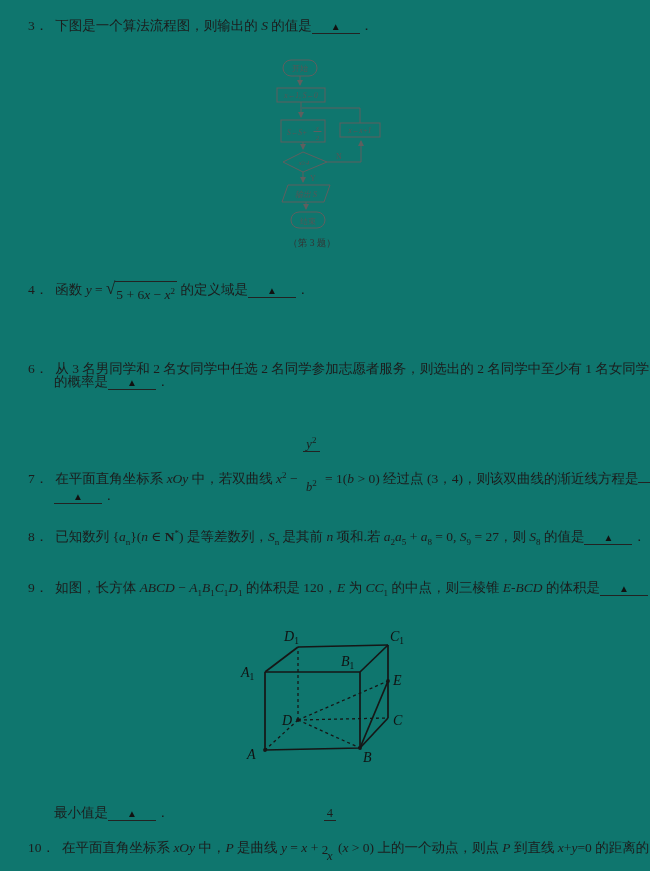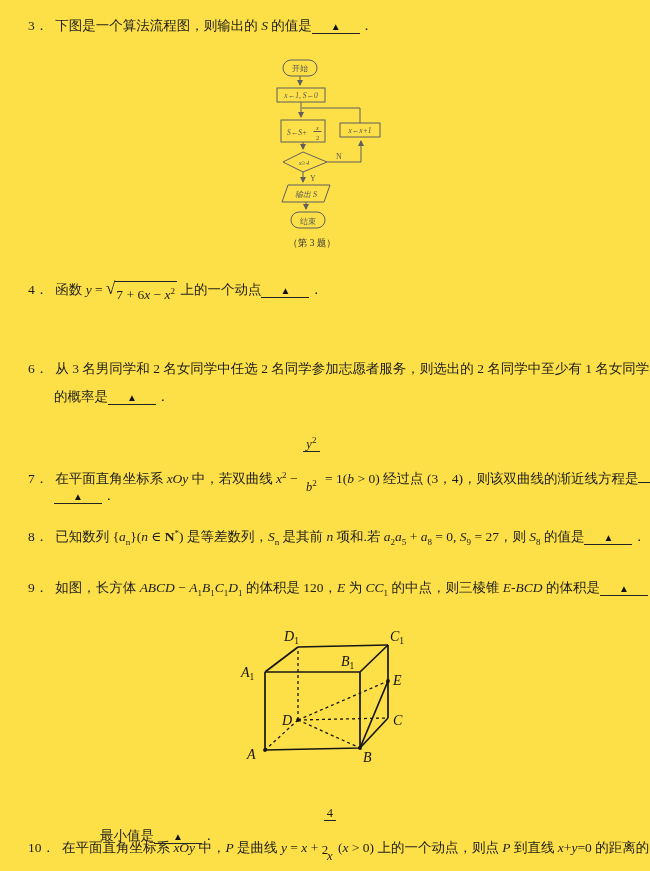--- a/index.html
+++ b/index.html
@@ -1,17 +1,17 @@
 <!DOCTYPE html>
 <html><head>
 <meta charset="utf-8">
 <style>
   html,body{margin:0;padding:0;background:#e8e8e8;}
   .page{
-    position:relative;width:650px;height:871px;background:#fde047;overflow:hidden;
+    position:relative;width:650px;height:871px;background:#0f766e;overflow:hidden;
     font-family:"Liberation Serif","DejaVu Serif",serif;color:#1c1c1c;
   }
   .prob{position:absolute;font-size:13.5px;line-height:20px;white-space:nowrap;}
   .prob .num{display:inline-block;margin-right:7px;}
   .cont{position:absolute;font-size:13.5px;line-height:20px;white-space:nowrap;}
   .tall{line-height:34px;}
   .t{font-style:normal;}
   .m{font-style:italic;font-family:"Liberation Serif","DejaVu Serif",serif;}
   .bm{font-weight:bold;}
   sup{font-size:9px;line-height:0;}
@@ -92,29 +92,29 @@
 
     <rect class="fc-shape" x="51" y="157" width="34" height="16" rx="8"></rect>
     <text class="fc-text" x="68" y="168.5" font-size="8" text-anchor="middle">结束</text>
 
     <text x="72" y="191" font-size="9.5" text-anchor="middle" fill="#333" font-family="'Liberation Serif','DejaVu Serif',serif">（第 3 题）</text>
   </svg>
 
   <div class="prob" style="left:28px;top:277px;line-height:26px;">
     <span class="num">4．</span><span><span class="t">函数 </span><span class="m">y</span><span class="t"> = </span><span class="sqrt">
           <span class="rad">√</span>
-          <span class="sqbody"><span class="t">7 + 6</span><span class="m">x</span><span class="t"> − </span><span class="m">x</span><sup>2</sup></span>
-        </span><span class="t"> 上的一个动点</span><span class="blank">▲</span><span class="t">．</span></span>
+          <span class="sqbody"><span class="t">5 + 6</span><span class="m">x</span><span class="t"> − </span><span class="m">x</span><sup>2</sup></span>
+        </span><span class="t"> 的定义域是</span><span class="blank">▲</span><span class="t">．</span></span>
   </div>
 
 
   <div class="prob" style="left:28px;top:359px;text-align:right;">
     <span class="num">6．</span><span><span class="t">从 3 名男同学和 2 名女同学中任选 2 名同学参加志愿者服务，则选出的 2 名同学中至少有 1 名女同学</span></span>
   </div>
-  <div class="cont" style="left:54px;top:387px;"><span class="t">的概率是</span><span class="blank">▲</span><span class="t">．</span></div>
+  <div class="cont" style="left:54px;top:372px;"><span class="t">的概率是</span><span class="blank">▲</span><span class="t">．</span></div>
 
   <div class="prob tall" style="left:28px;top:437px;">
     <span class="num">7．</span><span><span class="t">在平面直角坐标系 </span><span class="m">xOy</span><span class="t"> 中，若双曲线 </span><span class="m">x</span><sup>2</sup><span class="t"> − </span><span class="frac"><span class="ftop"><span class="m">y</span><sup>2</sup></span><span class="fbot"><span class="m">b</span><sup>2</sup></span></span><span class="t"> = 1(</span><span class="m">b</span><span class="t"> &gt; 0) 经过点 (3，4)，则该双曲线的渐近线方程是</span><span class="ulseg" style="width: 14px;"></span></span>
   </div>
   <div class="cont" style="left:54px;top:486px;"><span class="blank">▲</span><span class="t">．</span></div>
 
   <div class="prob" style="left:28px;top:527px;">
     <span class="num">8．</span><span><span class="t">已知数列 {</span><span class="m">a</span><sub>n</sub><span class="t">}(</span><span class="m">n</span><span class="t"> ∈ </span><span class="bm">N</span><sup>*</sup><span class="t">) 是等差数列，</span><span class="m">S</span><sub>n</sub><span class="t"> 是其前 </span><span class="m">n</span><span class="t"> 项和.若 </span><span class="m">a</span><sub>2</sub><span class="m">a</span><sub>5</sub><span class="t"> + </span><span class="m">a</span><sub>8</sub><span class="t"> = 0, </span><span class="m">S</span><sub>9</sub><span class="t"> = 27，则 </span><span class="m">S</span><sub>8</sub><span class="t"> 的值是</span><span class="blank">▲</span><span class="t">．</span></span>
   </div>
 
@@ -150,17 +150,17 @@
     <text class="cu-label" x="163" y="72"><tspan>E</tspan></text>
     <text class="cu-label" x="52" y="112"><tspan>D</tspan></text>
     <text class="cu-label" x="163" y="112"><tspan>C</tspan></text>
     <text class="cu-label" x="17" y="146"><tspan>A</tspan></text>
     <text class="cu-label" x="133" y="149"><tspan>B</tspan></text>
   </svg>
 
   <div class="prob tall" style="left:28px;top:806px;">
     <span class="num">10．</span><span><span class="t">在平面直角坐标系 </span><span class="m">xOy</span><span class="t"> 中，</span><span class="m">P</span><span class="t"> 是曲线 </span><span class="m">y</span><span class="t"> = </span><span class="m">x</span><span class="t"> + </span><span class="frac"><span class="ftop"><span class="t">4</span></span><span class="fbot"><span class="m">x</span></span></span><span class="t">(</span><span class="m">x</span><span class="t"> &gt; 0) 上的一个动点，则点 </span><span class="m">P</span><span class="t"> 到直线 </span><span class="m">x</span><span class="t">+</span><span class="m">y</span><span class="t">=0 的距离的</span></span>
   </div>
-  <div class="cont" style="left:54px;top:826px;margin-left:46px;"><span class="t">最小值是</span><span class="blank">▲</span><span class="t">．</span></div>
+  <div class="cont" style="left:54px;top:803px;"><span class="t">最小值是</span><span class="blank">▲</span><span class="t">．</span></div>
 
   <div class="pagenum">2</div>
 
 </div>
 
 </body></html>

